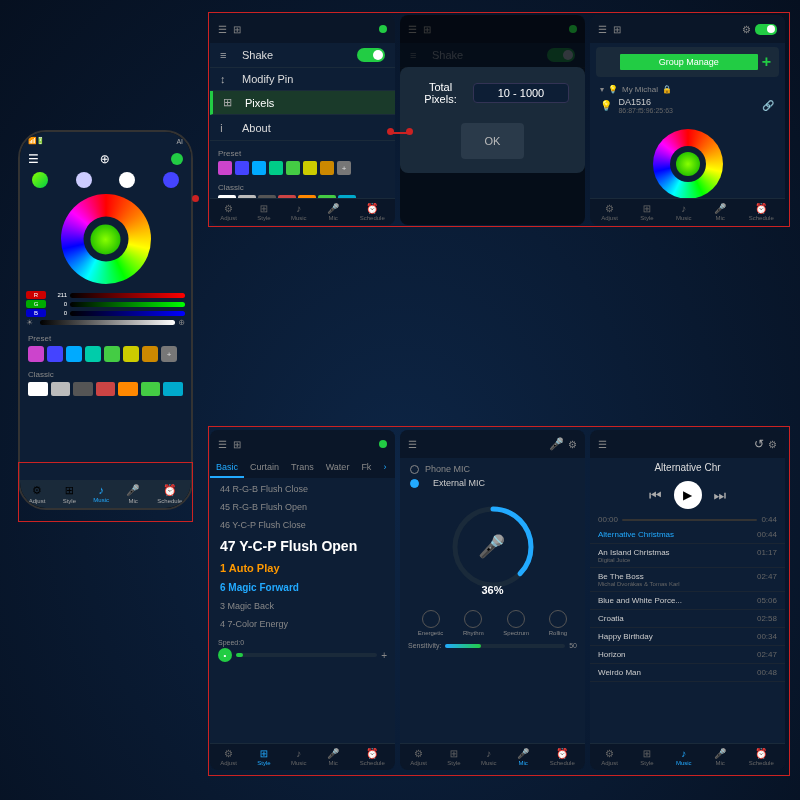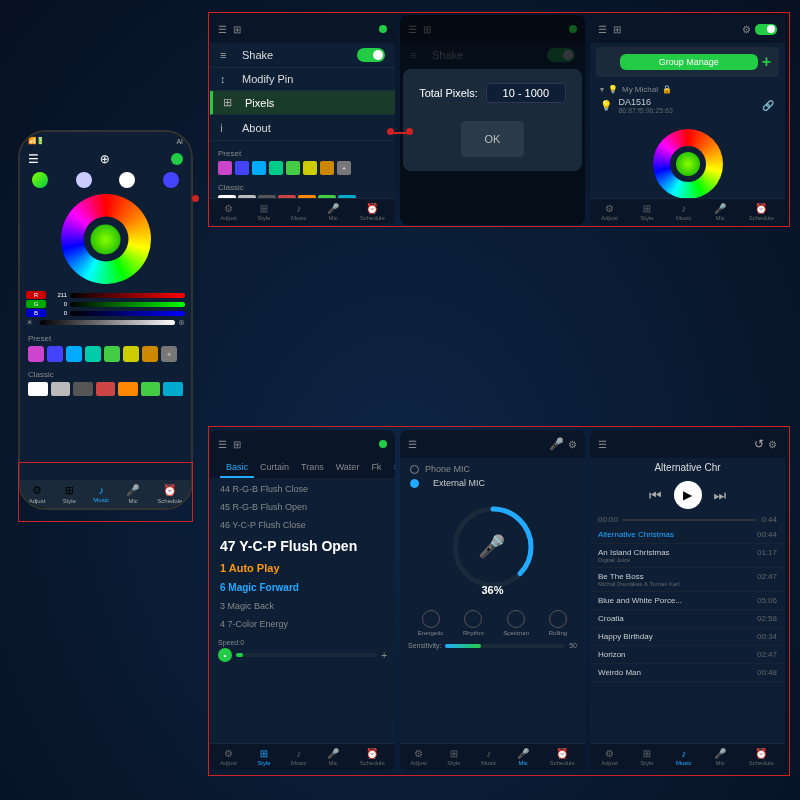--- a/index.html
+++ b/index.html
@@ -279,21 +279,21 @@
       width: 20px; height: 14px;
       border-radius: 2px;
     }
     .dialog-input {
       background: #0d1e35;
       border: 1px solid #335;
       color: #fff;
       font-size: 11px;
       padding: 3px 8px;
       border-radius: 4px;
-      width: 80px;
+      width: 96px;
       text-align: center;
     }
     .dialog-ok-btn {
       margin-top: 10px;
       background: #2a3a4a;
       border: none;
       color: #bbb;
       padding: 12px 24px;
       border-radius: 4px;
       font-size: 11px;
@@ -305,21 +305,21 @@
       gap: 6px;
       padding: 3px 0;
     }
     .device-icon { color: #888; font-size: 10px; }
 
     
     .music-tabs {
       display: flex;
       gap: 0;
       background: #0a1628;
-      padding: 0 10px;
+      padding: 0 0;
     }
     .music-tab {
       font-size: 9px;
       padding: 4px 6px;
       color: #888;
       border-bottom: 2px solid transparent;
       cursor: pointer;
     }
     .music-tab-active {
       color: #22aaff;
@@ -728,21 +728,21 @@
     </div>
     <div style="display:flex;align-items:center;gap:4px;">
       <span class="header-icon">⚙</span>
       <div style="width:22px;height:11px;background:#22cc44;border-radius:5px;position:relative;">
         <div style="position:absolute;right:2px;top:1.5px;width:8px;height:8px;background:#fff;border-radius:50%;"></div>
       </div>
     </div>
   </div>
 
   <div style="display:flex;align-items:center;gap:4px;padding:6px 8px;background:#1a2a3a;margin:4px 6px;border-radius:4px;">
-    <div style="background:#22cc44;color:#fff;font-size:9px;padding:3px 8px;border-radius:6px;flex:1;text-align:center;margin-left:16px;">Group Manage</div>
+    <div style="background:#22cc44;color:#fff;font-size:9px;padding:3px 8px;border-radius:1px;flex:1;text-align:center;margin-left:16px;">Group Manage</div>
     <span style="color:#22cc44;font-size:16px;font-weight:bold;">+</span>
   </div>
 
   <div style="padding:4px 10px;">
     <div style="display:flex;align-items:center;gap:4px;font-size:8px;color:#888;">
       <span>▾</span>
       <span>💡</span>
       <span>My Michal</span>
       <span>🔒</span>
     </div>

